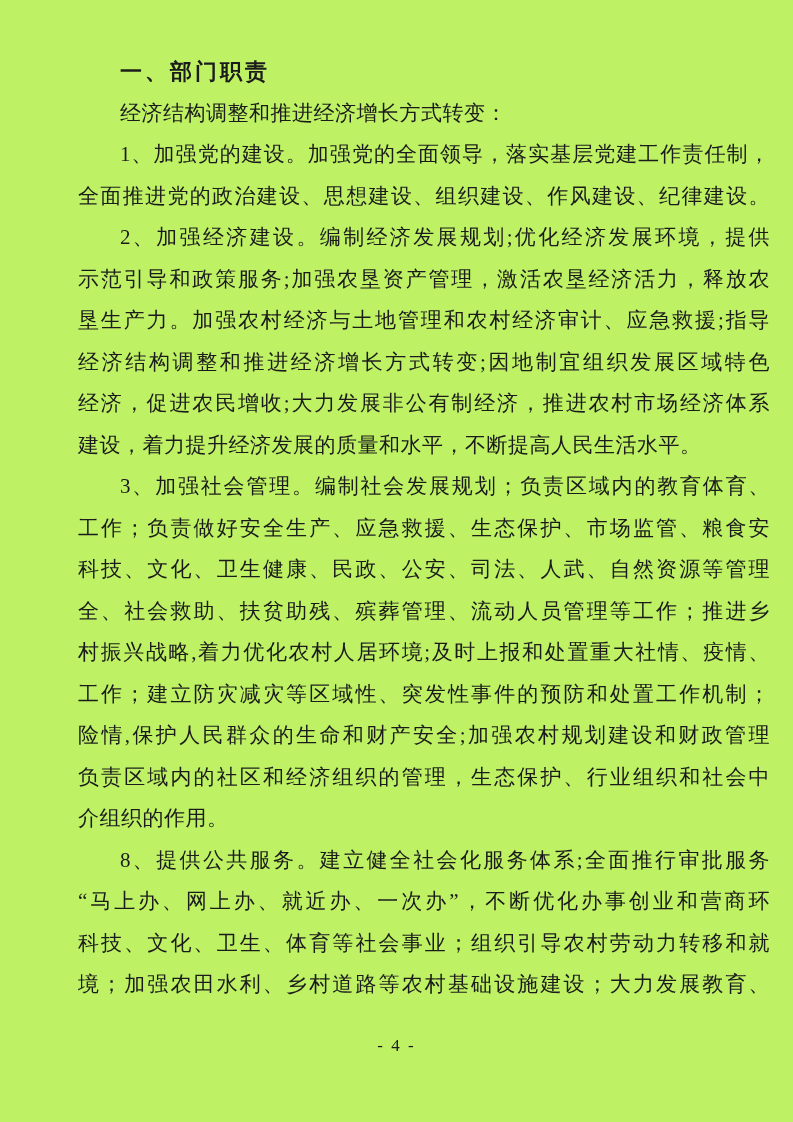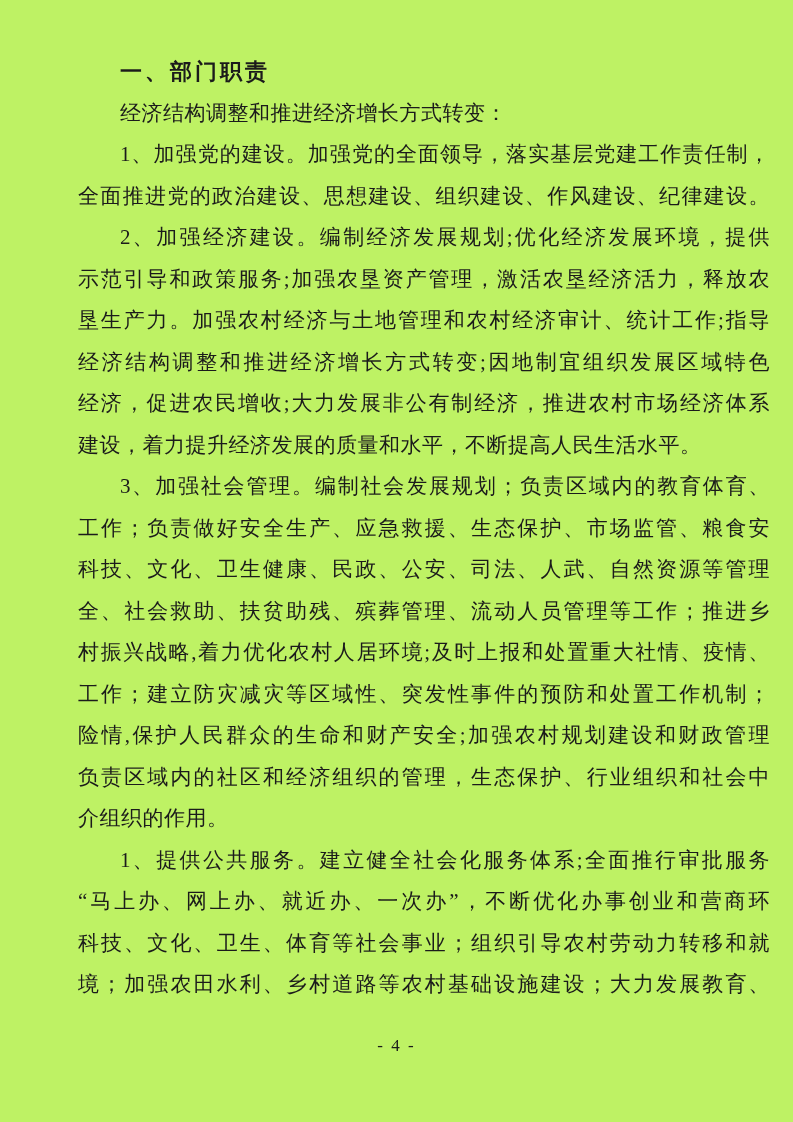--- a/index.html
+++ b/index.html
@@ -56,32 +56,32 @@
 <body>
 
 <div class="page">
   <div class="content">
     <div class="line heading">一、部门职责</div>
     <div class="line indent">经济结构调整和推进经济增长方式转变：</div>
     <div class="line indent just">1、加强党的建设。加强党的全面领导，落实基层党建工作责任制，</div>
     <div class="line just">全面推进党的政治建设、思想建设、组织建设、作风建设、纪律建设。</div>
     <div class="line indent just">2、加强经济建设。编制经济发展规划;优化经济发展环境，提供</div>
     <div class="line just">示范引导和政策服务;加强农垦资产管理，激活农垦经济活力，释放农</div>
-    <div class="line just">垦生产力。加强农村经济与土地管理和农村经济审计、统计工作;指导</div>
+    <div class="line just">垦生产力。加强农村经济与土地管理和农村经济审计、应急救援;指导</div>
     <div class="line just">经济结构调整和推进经济增长方式转变;因地制宜组织发展区域特色</div>
     <div class="line just">经济，促进农民增收;大力发展非公有制经济，推进农村市场经济体系</div>
     <div class="line">建设，着力提升经济发展的质量和水平，不断提高人民生活水平。</div>
     <div class="line indent just gap-before">3、加强社会管理。编制社会发展规划；负责区域内的教育体育、</div>
     <div class="line just">工作；负责做好安全生产、应急救援、生态保护、市场监管、粮食安</div>
     <div class="line just">科技、文化、卫生健康、民政、公安、司法、人武、自然资源等管理</div>
     <div class="line just">全、社会救助、扶贫助残、殡葬管理、流动人员管理等工作；推进乡</div>
     <div class="line just">村振兴战略,着力优化农村人居环境;及时上报和处置重大社情、疫情、</div>
     <div class="line just">工作；建立防灾减灾等区域性、突发性事件的预防和处置工作机制；</div>
     <div class="line just">险情,保护人民群众的生命和财产安全;加强农村规划建设和财政管理</div>
     <div class="line just">负责区域内的社区和经济组织的管理，生态保护、行业组织和社会中</div>
     <div class="line">介组织的作用。</div>
-    <div class="line indent just">1、提供公共服务。建立健全社会化服务体系;全面推行审批服务</div>
+    <div class="line indent just">8、提供公共服务。建立健全社会化服务体系;全面推行审批服务</div>
     <div class="line just">“马上办、网上办、就近办、一次办”，不断优化办事创业和营商环</div>
     <div class="line just">科技、文化、卫生、体育等社会事业；组织引导农村劳动力转移和就</div>
     <div class="line just">境；加强农田水利、乡村道路等农村基础设施建设；大力发展教育、</div>
   </div>
   <div class="footer">- 4 -</div>
 </div>
 
 </body></html>

